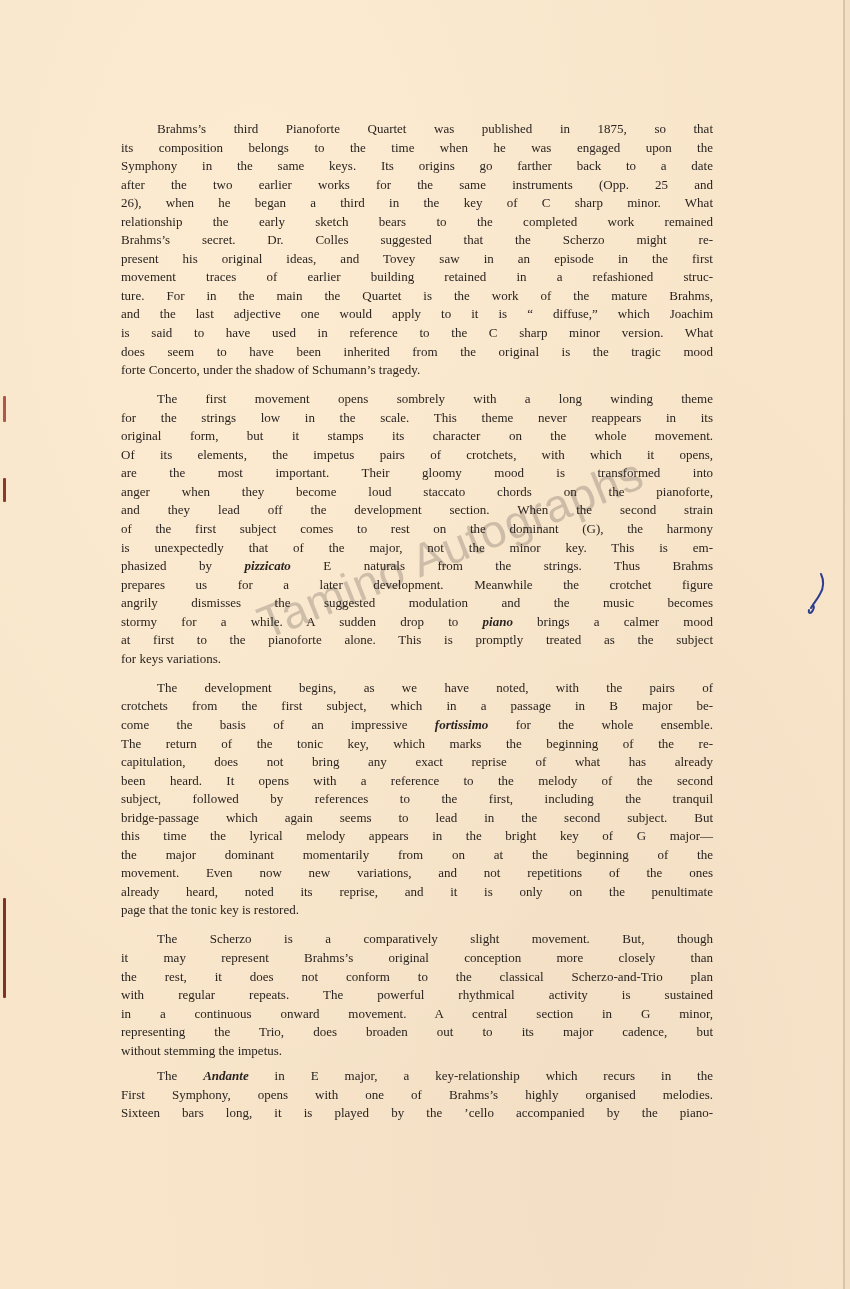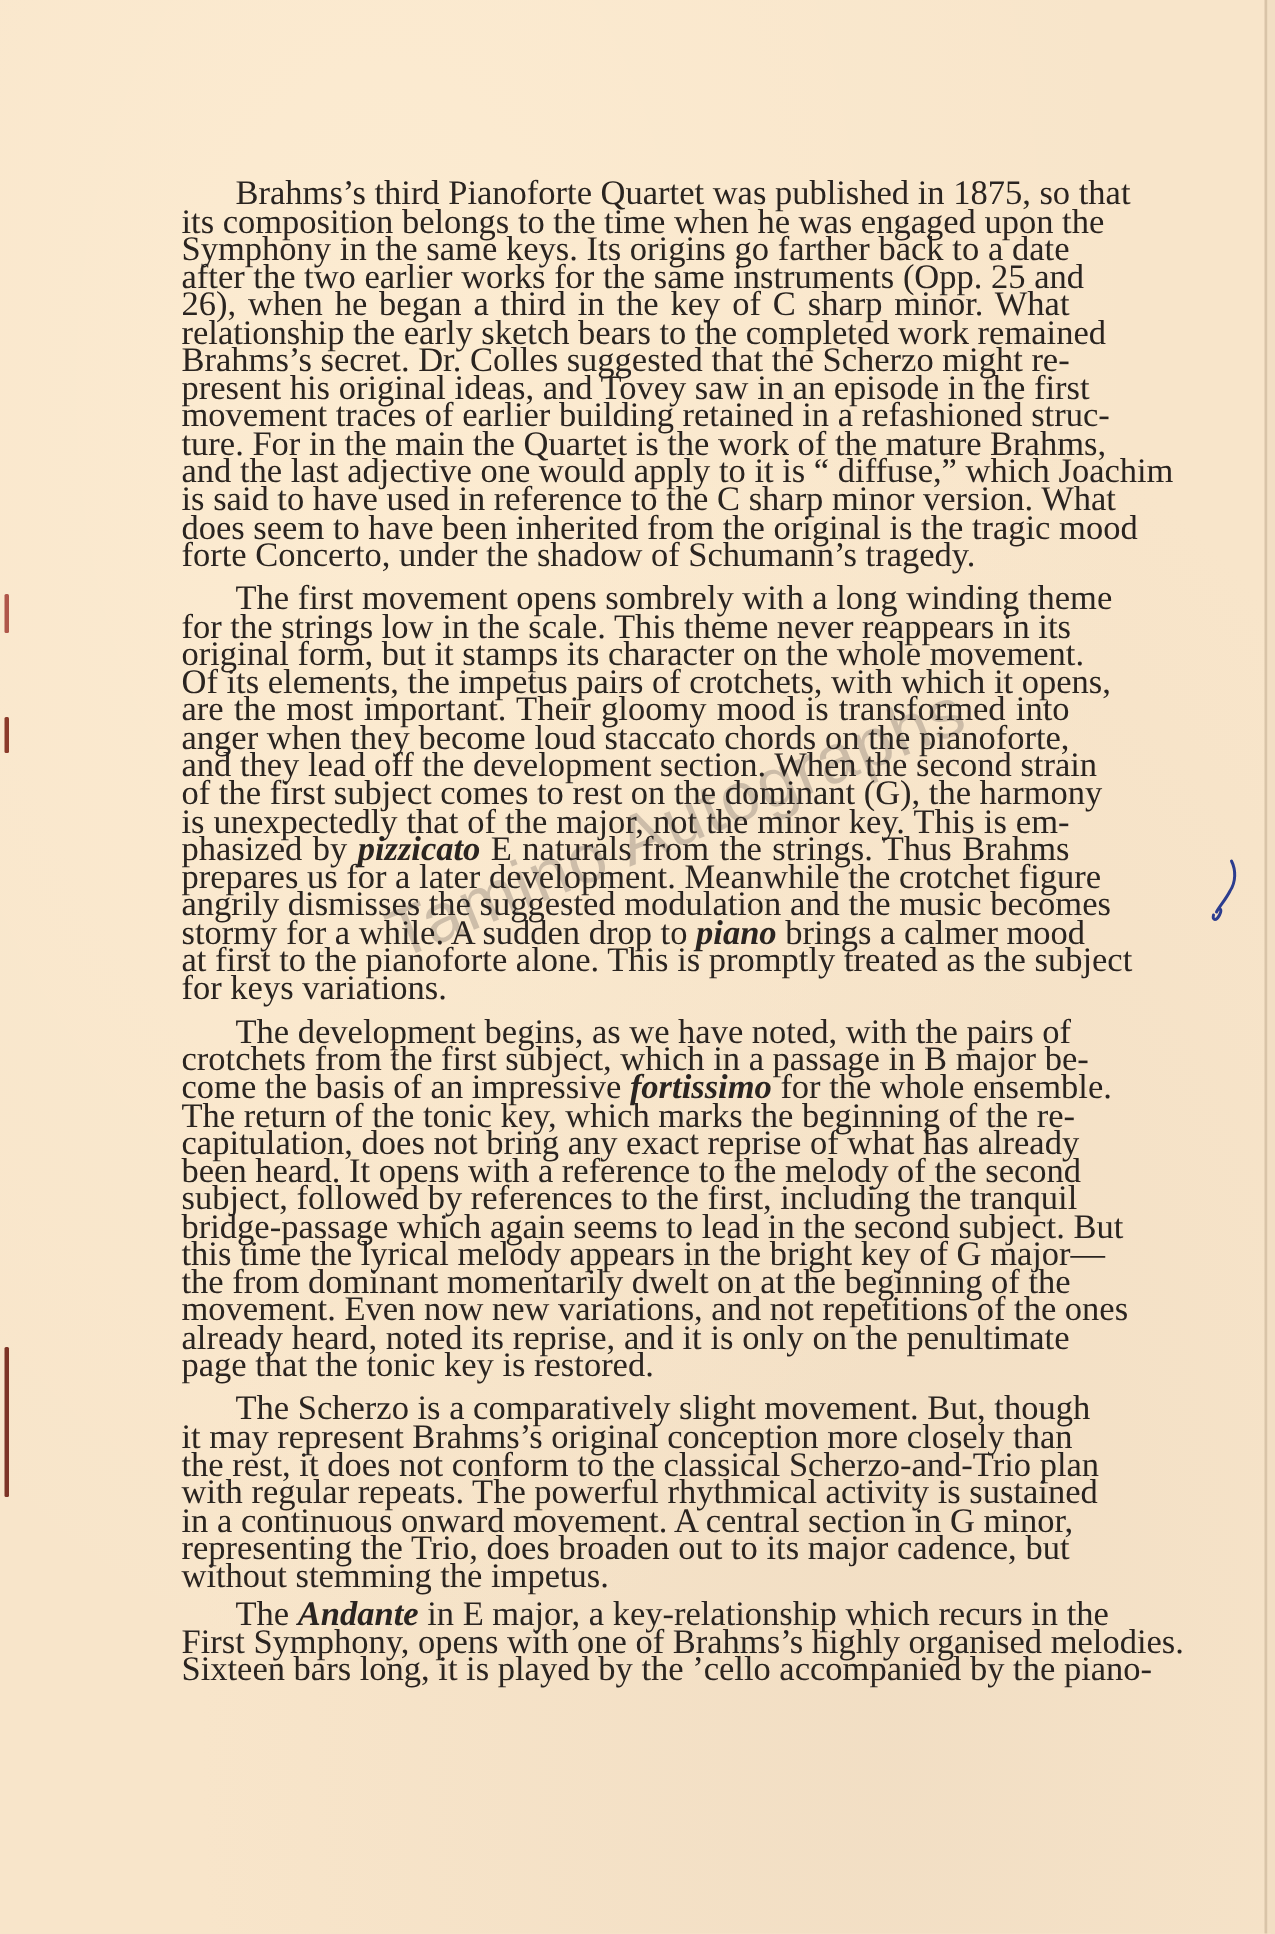--- a/index.html
+++ b/index.html
@@ -71,21 +71,21 @@
       white-space: nowrap;
       letter-spacing: 1px;
       pointer-events: none;
     }
 
     .text-column {
       position: absolute;
       left: 121px;
       top: 120px;
       width: 592px;
-      font-size: 23px;
+      font-size: 13px;
       line-height: 18.55px;
       text-align: justify;
       hyphens: manual;
     }
     .para {
       margin: 0;
       text-indent: 36px;
     }
     .para + .para { margin-top: 10.5px; }
     .para.p6 { margin-top: 7px; }
@@ -157,21 +157,21 @@
     <div class="para p3">
         <span class="line">The development begins, as we have noted, with the pairs of</span>
         <span class="line">crotchets from the first subject, which in a passage in B major be-</span>
         <span class="line">come the basis of an impressive <em>fortissimo</em> for the whole ensemble.</span>
         <span class="line">The return of the tonic key, which marks the beginning of the re-</span>
         <span class="line">capitulation, does not bring any exact reprise of what has already</span>
         <span class="line">been heard.  It opens with a reference to the melody of the second</span>
         <span class="line">subject, followed by references to the first, including the tranquil</span>
         <span class="line">bridge-passage which again seems to lead in the second subject.  But</span>
         <span class="line">this time the lyrical melody appears in the bright key of G major—</span>
-        <span class="line">the from dominant momentarily dwelt on at the beginning of the</span>
+        <span class="line">the major dominant momentarily from on at the beginning of the</span>
         <span class="line">movement.  Even now new variations, and not repetitions of the ones</span>
         <span class="line">already heard, noted its reprise, and it is only on the penultimate</span>
         <span class="line last">page that the tonic key is restored.</span>
       </div>
     <div class="para p4">
         <span class="line">The Scherzo is a comparatively slight movement.  But, though</span>
         <span class="line">it may represent Brahms’s original conception more closely than</span>
         <span class="line">the rest, it does not conform to the classical Scherzo-and-Trio plan</span>
         <span class="line">with regular repeats.  The powerful rhythmical activity is sustained</span>
         <span class="line">in a continuous onward movement.  A central section in G minor,</span>

